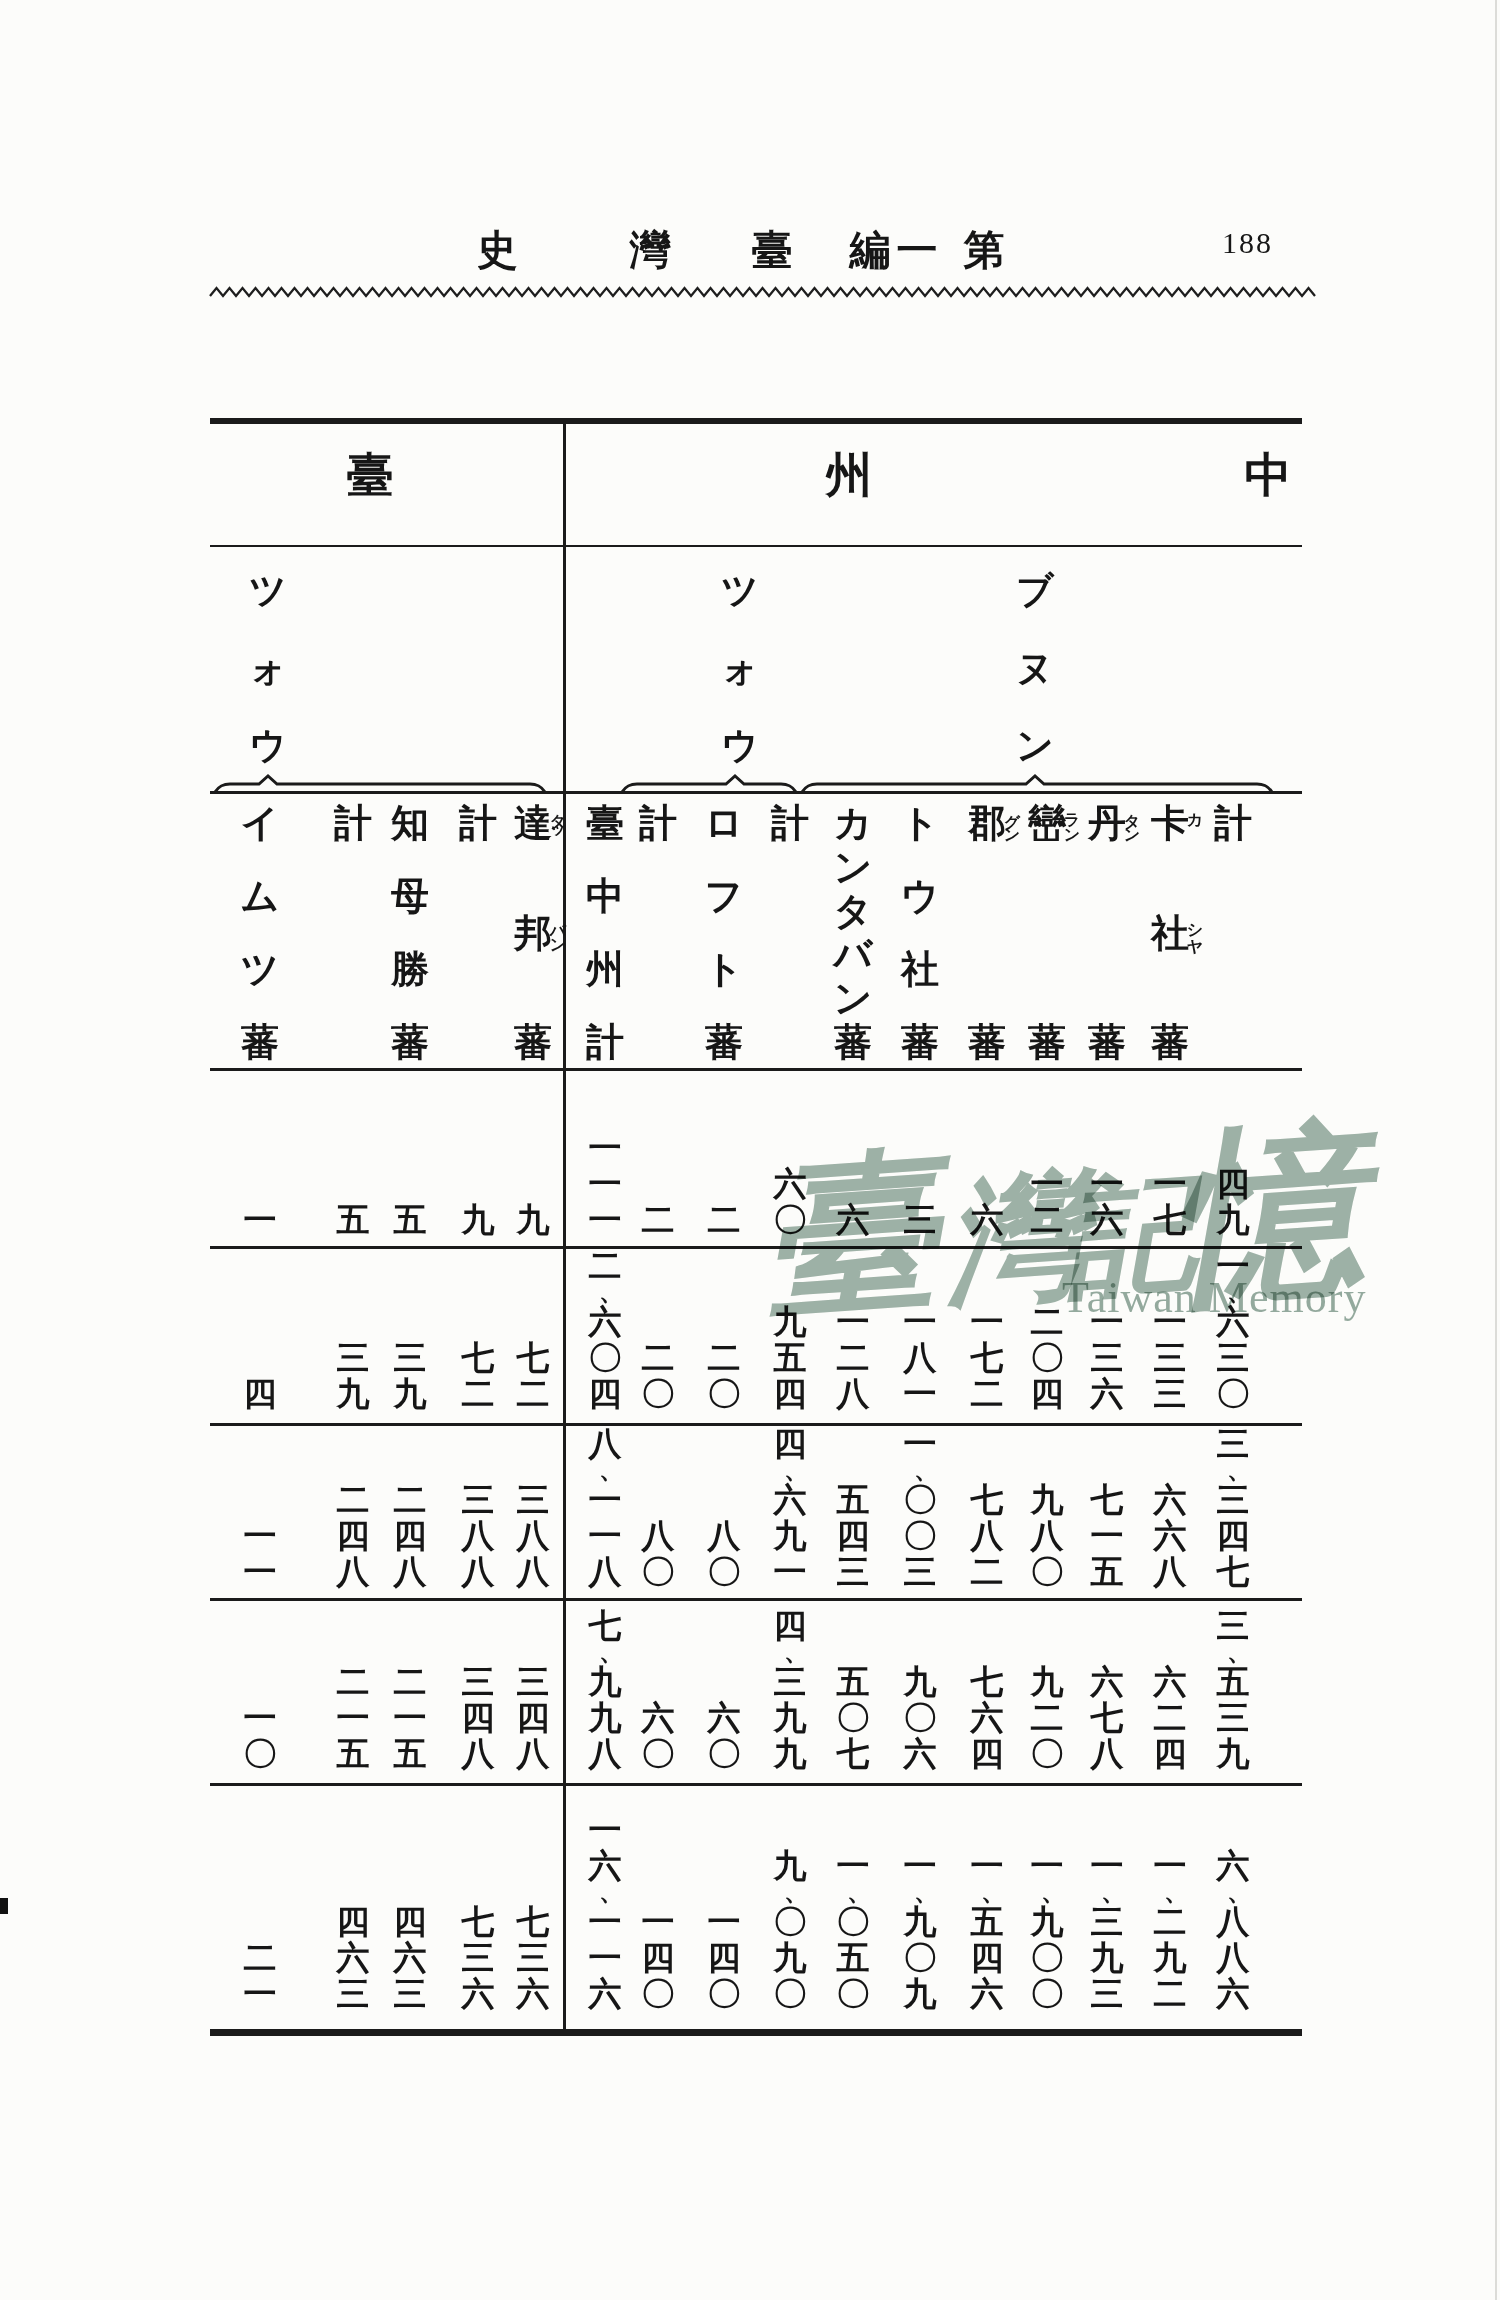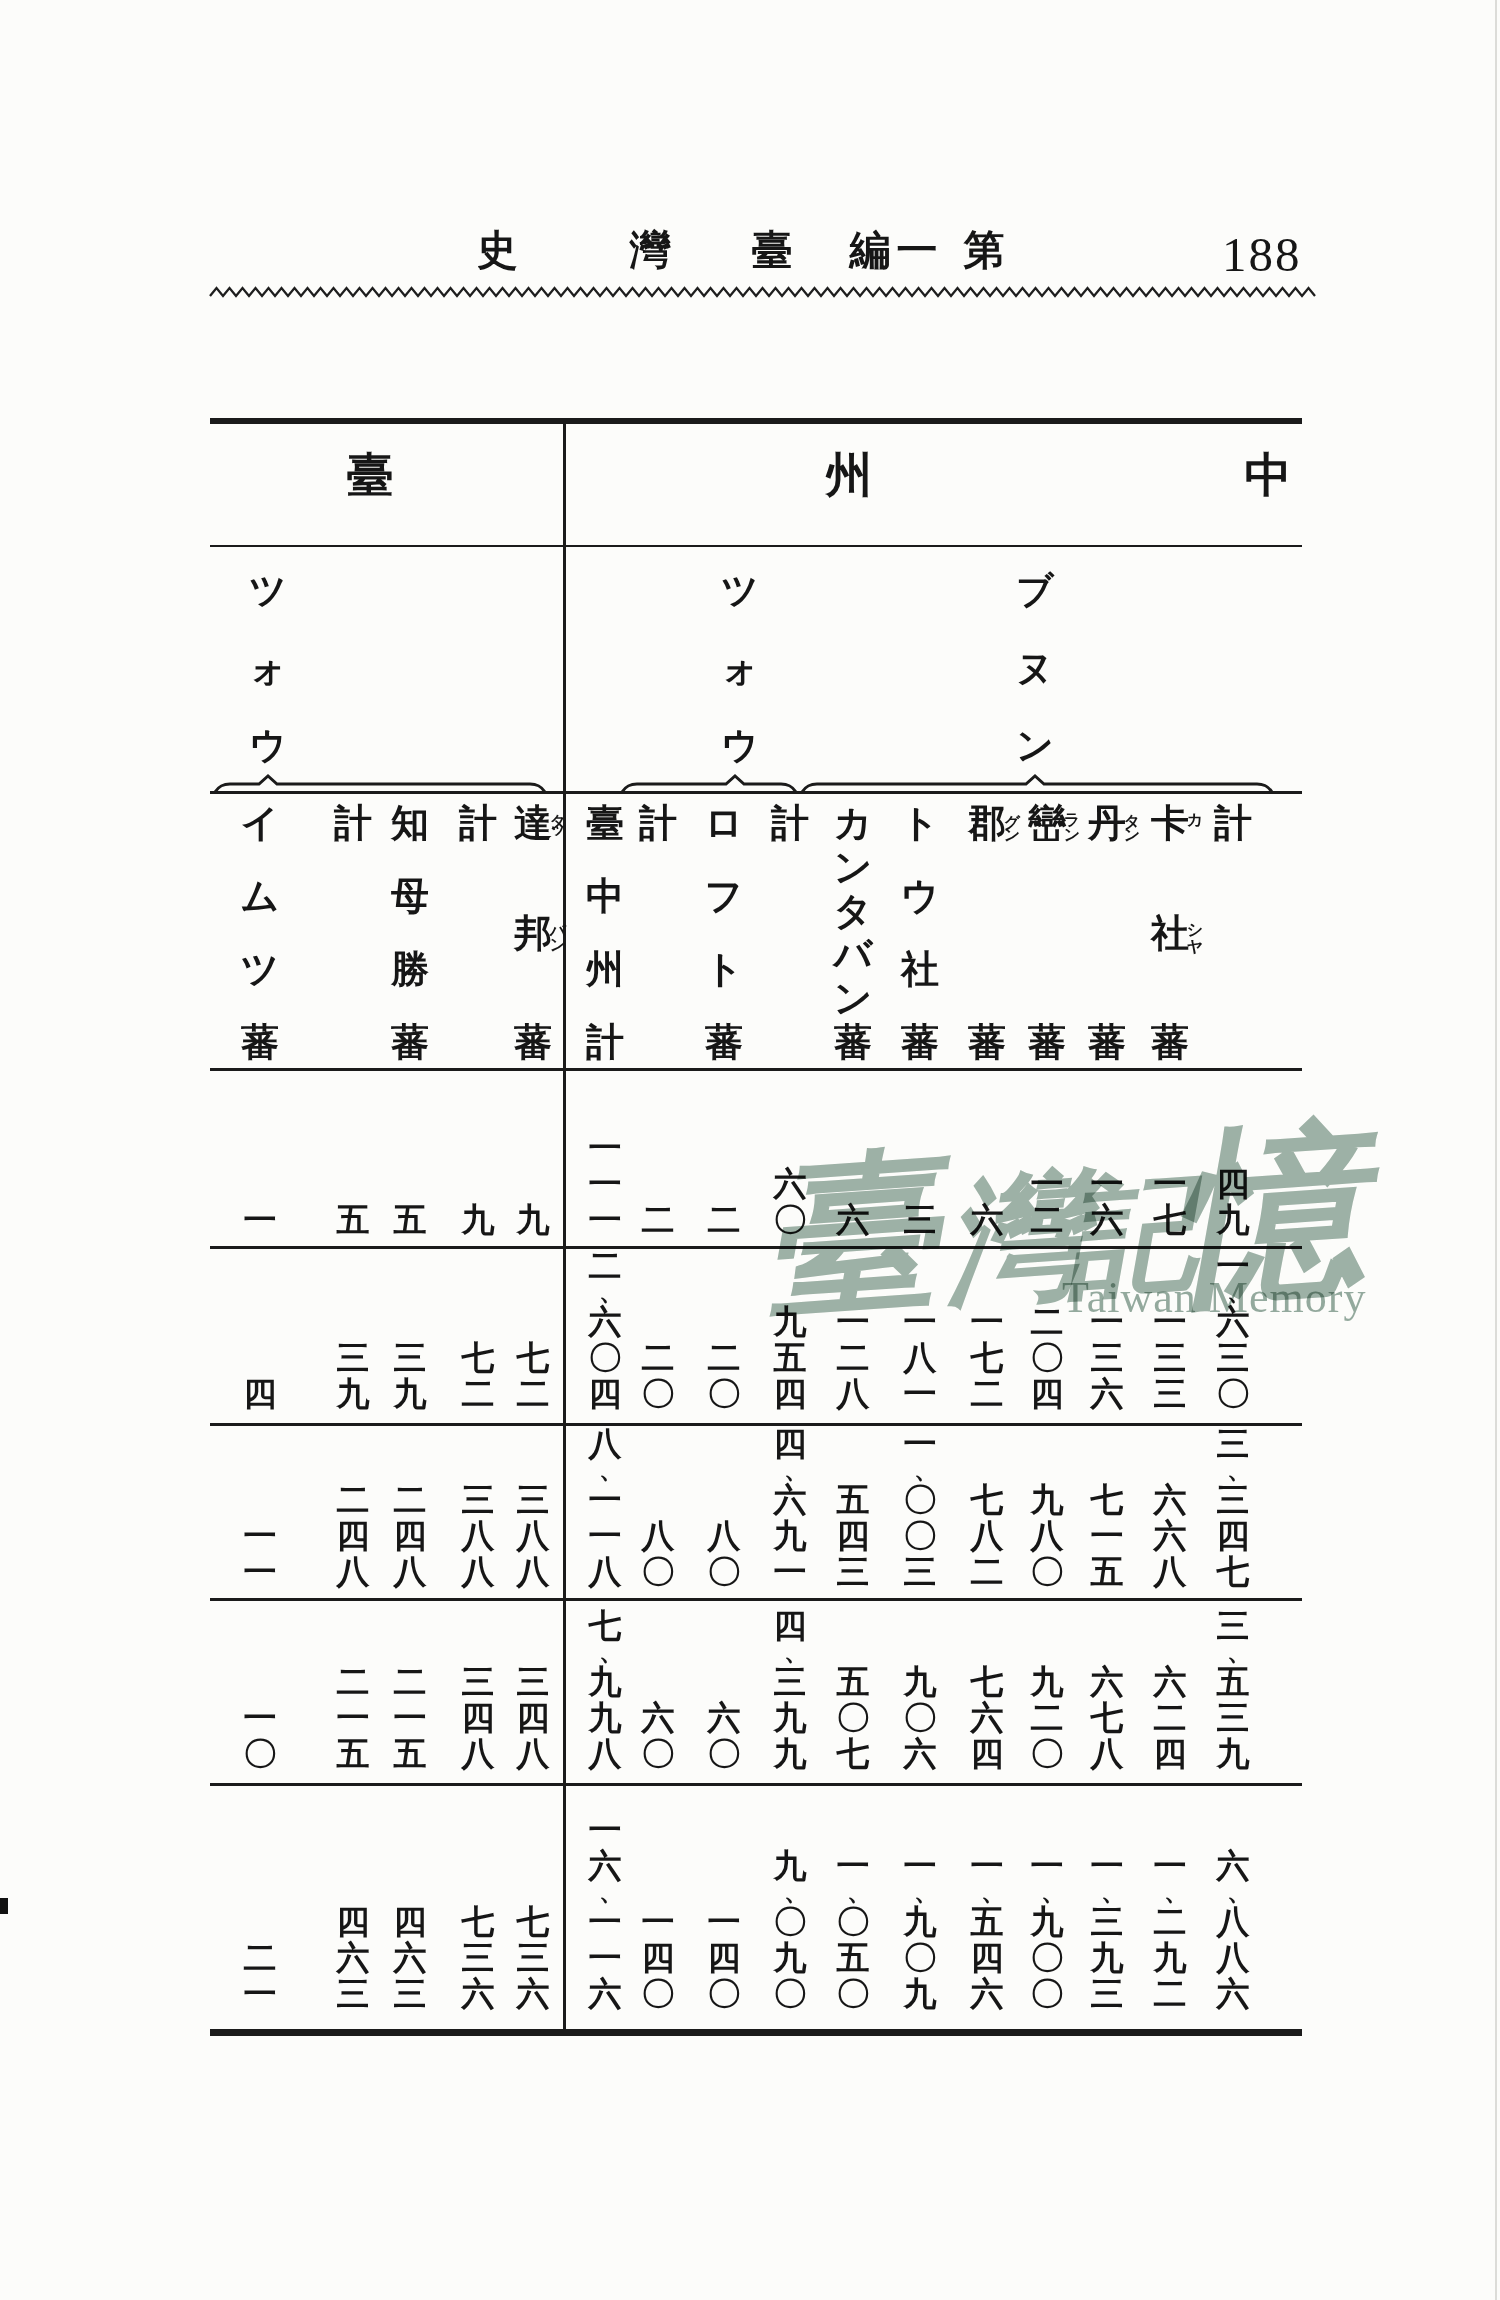--- a/index.html
+++ b/index.html
@@ -1,21 +1,21 @@
 <!DOCTYPE html>
 <html><head>
 <meta charset="utf-8">
 <style>
   html,body{margin:0;padding:0;background:#e9e9e6;}
   #page{position:relative;width:1500px;height:2300px;margin:0 auto;background:#fcfcfa;overflow:hidden;
         font-family:"Liberation Serif","DejaVu Serif",serif;color:#161616;}
   
   .hchar{position:absolute;top:230px;width:56px;margin-left:-28px;text-align:center;
          font-size:41px;font-weight:700;line-height:1;}
-  #pageno{position:absolute;left:1222px;top:226px;font-size:49px;font-weight:400;
+  #pageno{position:absolute;left:1222px;top:226px;font-size:30px;font-weight:400;
           font-family:"Liberation Serif",serif;letter-spacing:2px;}
   
   .hline{position:absolute;left:210px;width:1092px;background:#1b1b1b;}
   #divider{position:absolute;left:563px;top:420px;width:3px;height:1612px;background:#1b1b1b;}
   .secHeader{position:absolute;top:452px;width:60px;margin-left:-30px;text-align:center;
              font-size:47px;font-weight:700;line-height:1;}
   
   .vgroup{position:absolute;top:572px;height:192px;width:48px;display:flex;flex-direction:column;
           justify-content:space-between;align-items:center;font-size:37px;font-weight:700;line-height:1;}
   

